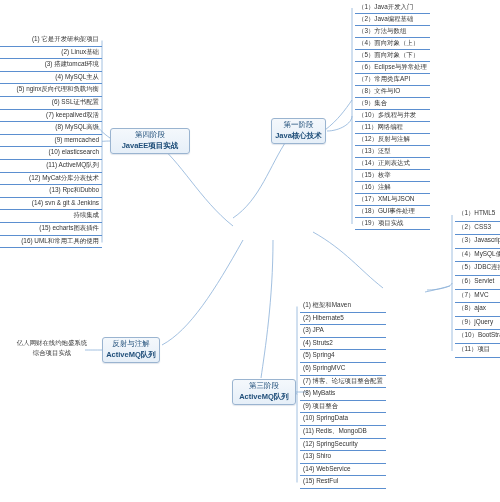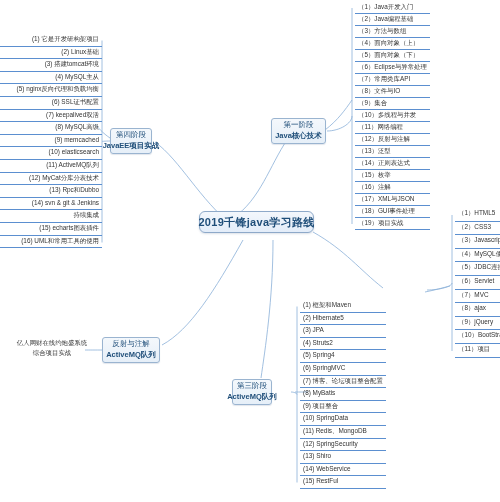--- a/index.html
+++ b/index.html
@@ -113,23 +113,20 @@
       <g fill="none" stroke="#8ab0d8" stroke-width="0.8">
         <path d="M297,306.5 L297,482.5"></path>
         <path d="M291,392 C 294,392 297,393.25 297,394.5"></path>
       </g>
       <g fill="none" stroke="#8ab0d8" stroke-width="0.8">
         <path d="M102,40.5 L102,242.5"></path>
         <path d="M112,141 C 107,141 102,141.25 102,141.5"></path>
       </g>
     </svg>
 
-  <div class="center-node" style="left:199px;top:211px;width:115px;height:22px;">
-    <span>2019千锋java学习路线</span>
-  </div>
 
   <div class="stage-node" style="left:271px;top:118px;width:55px;height:26px;text-align:right;">
     <span class="l1">第一阶段</span>
     <span class="l2">Java核心技术</span>
   </div>
 
   <div class="leaf-list" id="list-stage1" style="left:355px;top:2px;">
       <div class="leaf rt" style="height: 12px;"><span>（1）Java开发入门</span><span class="underline"></span></div>
       <div class="leaf rt" style="height: 12px;"><span>（2）Java编程基础</span><span class="underline"></span></div>
       <div class="leaf rt" style="height: 12px;"><span>（3）方法与数组</span><span class="underline"></span></div>
@@ -159,21 +156,21 @@
       <div class="leaf rt" style="height: 13.6px;"><span>（4）MySQL使用</span><span class="underline"></span></div>
       <div class="leaf rt" style="height: 13.6px;"><span>（5）JDBC连接池</span><span class="underline"></span></div>
       <div class="leaf rt" style="height: 13.6px;"><span>（6）Servlet</span><span class="underline"></span></div>
       <div class="leaf rt" style="height: 13.6px;"><span>（7）MVC</span><span class="underline"></span></div>
       <div class="leaf rt" style="height: 13.6px;"><span>（8）ajax</span><span class="underline"></span></div>
       <div class="leaf rt" style="height: 13.6px;"><span>（9）jQuery</span><span class="underline"></span></div>
       <div class="leaf rt" style="height: 13.6px;"><span>（10）BootStrap</span><span class="underline"></span></div>
       <div class="leaf rt" style="height: 13.6px;"><span>（11）项目</span><span class="underline"></span></div>
     </div>
 
-  <div class="stage-node" style="left:232px;top:379px;width:40px;height:26px;">
+  <div class="stage-node" style="left:232px;top:379px;width:64px;height:26px;">
     <span class="l1">第三阶段</span>
     <span class="l2">ActiveMQ队列</span>
   </div>
 
   <div class="leaf-list" id="list-stage3" style="left:300px;top:300px;">
       <div class="leaf rt" style="height: 12.6px;"><span>(1) 框架和Maven</span><span class="underline"></span></div>
       <div class="leaf rt" style="height: 12.6px;"><span>(2) Hibernate5</span><span class="underline"></span></div>
       <div class="leaf rt" style="height: 12.6px;"><span>(3) JPA</span><span class="underline"></span></div>
       <div class="leaf rt" style="height: 12.6px;"><span>(4) Struts2</span><span class="underline"></span></div>
       <div class="leaf rt" style="height: 12.6px;"><span>(5) Spring4</span><span class="underline"></span></div>
@@ -182,21 +179,21 @@
       <div class="leaf rt" style="height: 12.6px;"><span>(8) MyBatis</span><span class="underline"></span></div>
       <div class="leaf rt" style="height: 12.6px;"><span>(9) 项目整合</span><span class="underline"></span></div>
       <div class="leaf rt" style="height: 12.6px;"><span>(10) SpringData</span><span class="underline"></span></div>
       <div class="leaf rt" style="height: 12.6px;"><span>(11) Redis、MongoDB</span><span class="underline"></span></div>
       <div class="leaf rt" style="height: 12.6px;"><span>(12) SpringSecurity</span><span class="underline"></span></div>
       <div class="leaf rt" style="height: 12.6px;"><span>(13) Shiro</span><span class="underline"></span></div>
       <div class="leaf rt" style="height: 12.6px;"><span>(14) WebService</span><span class="underline"></span></div>
       <div class="leaf rt" style="height: 12.6px;"><span>(15) RestFul</span><span class="underline"></span></div>
     </div>
 
-  <div class="stage-node" style="left:110px;top:128px;width:42px;height:26px;">
+  <div class="stage-node" style="left:110px;top:128px;width:80px;height:26px;">
     <span class="l1">第四阶段</span>
     <span class="l2">JavaEE项目实战</span>
   </div>
 
   <div class="leaf-list" id="list-stage4" style="left:0px;top:34px;width:102px;">
       <div class="leaf lt" style="height: 12.6px;"><span>(1) 它是开发研构架项目</span><span class="underline"></span></div>
       <div class="leaf lt" style="height: 12.6px;"><span>(2) Linux基础</span><span class="underline"></span></div>
       <div class="leaf lt" style="height: 12.6px;"><span>(3) 搭建tomcat环境</span><span class="underline"></span></div>
       <div class="leaf lt" style="height: 12.6px;"><span>(4) MySQL主从</span><span class="underline"></span></div>
       <div class="leaf lt" style="height: 12.6px;"><span>(5) nginx反向代理和负载均衡</span><span class="underline"></span></div>

